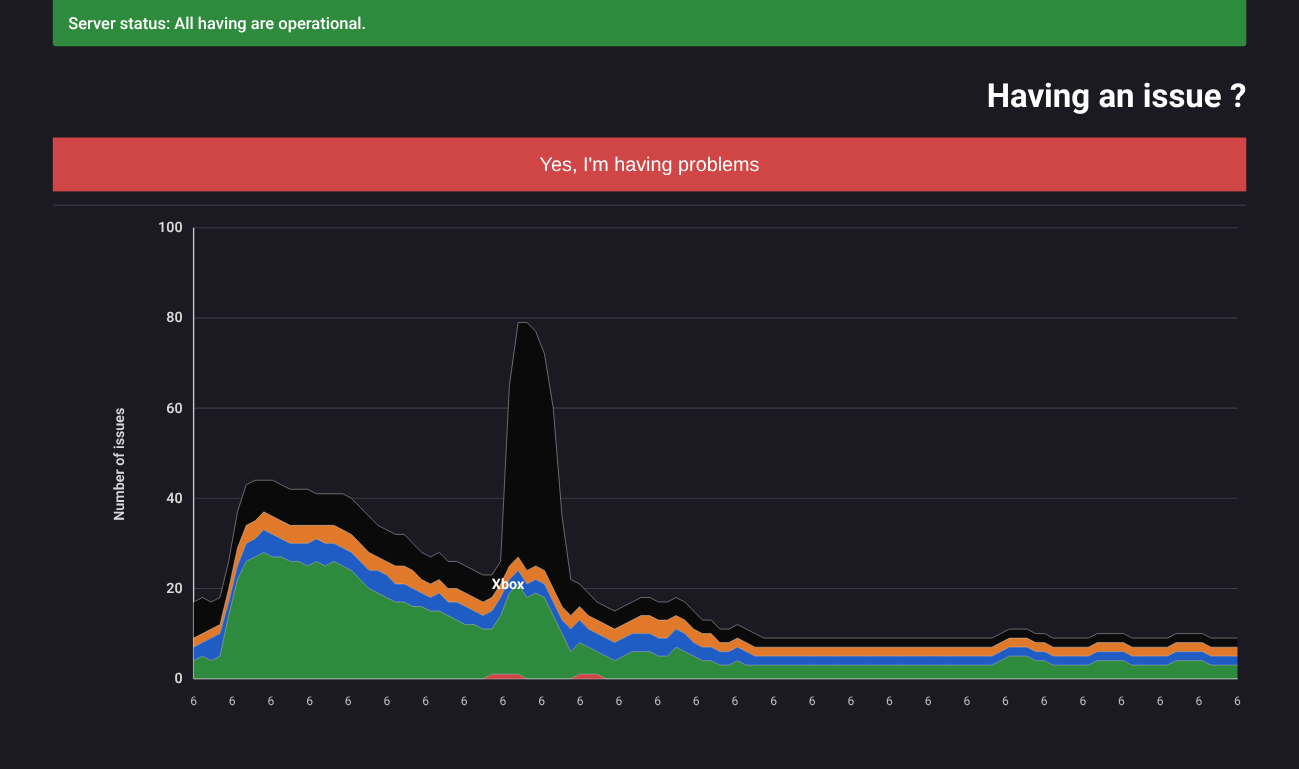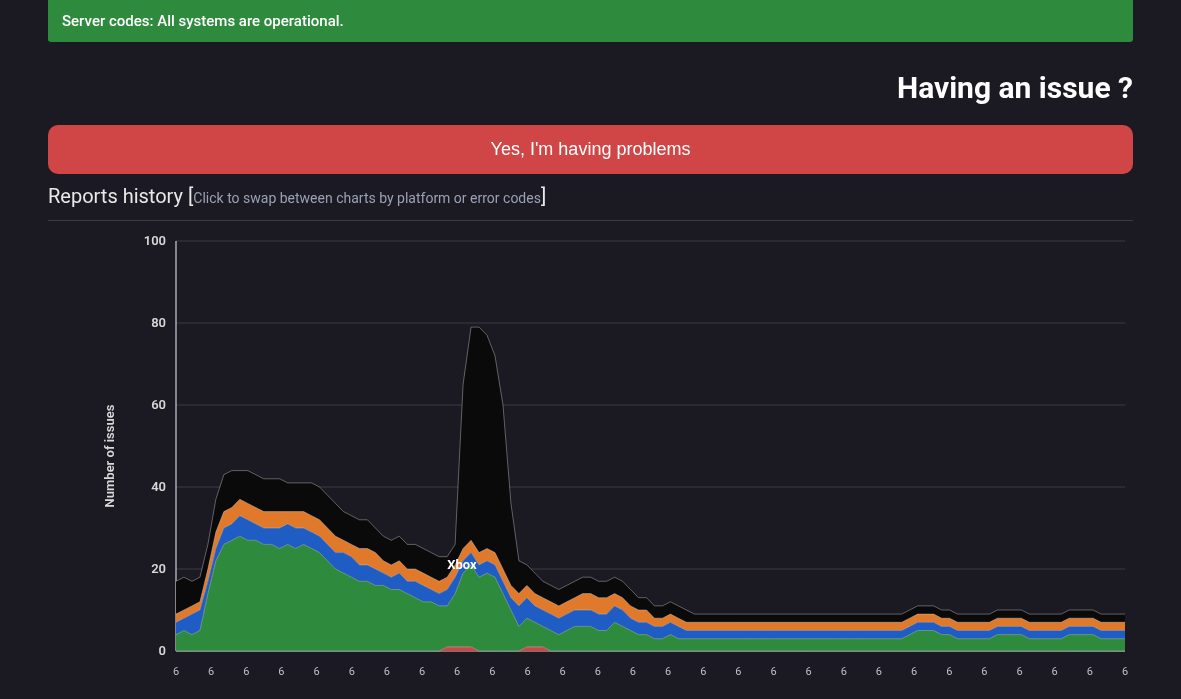--- a/index.html
+++ b/index.html
@@ -32,21 +32,21 @@
   }
   .report-btn {
     display: block;
     width: 100%;
     background: #d04545;
     color: #fff;
     border: none;
     padding: 14px;
     font-size: 18px;
     cursor: pointer;
-    border-radius: 10px;
+    border-radius: 0;
   }
   .reports-history {
     margin-top: 10px;
     font-size: 20px;
     color: #e8e8e8;
   }
   .reports-history .bracket { font-size: 20px; }
   .reports-history .swap-link {
     font-size: 14px;
     color: #9aa0b5;
@@ -95,31 +95,27 @@
     font-size: 13px;
     font-weight: 700;
     fill: #fff;
   }
 </style>
 </head>
 <body>
 
 <div class="container">
   <div class="status-banner">
-    <span>Server codes: All systems are operational.</span>
+    <span>Server status: All having are operational.</span>
   </div>
 
   <h1 class="heading">Having an issue ?</h1>
 
   <button class="report-btn">Yes, I'm having problems</button>
 
-  <div class="reports-history">
-    <span>Reports history</span>
-    <span class="bracket"> [</span><span class="swap-link">Click to swap between charts by platform or error codes</span><span class="bracket">]</span>
-  </div>
 
   <hr class="divider">
 
   <div class="chart-wrap">
     <div class="y-axis-title">Number of issues</div>
     <svg id="chart-svg" class="chart-svg" width="1035" height="450">
         <line x1="78" x2="1027" y1="420" y2="420" class="axis-line"></line>
         <text x="68" y="424" class="tick-label">0</text>
         <line x1="78" x2="1027" y1="338" y2="338" class="gridline"></line>
         <text x="68" y="342" class="tick-label">20</text>

